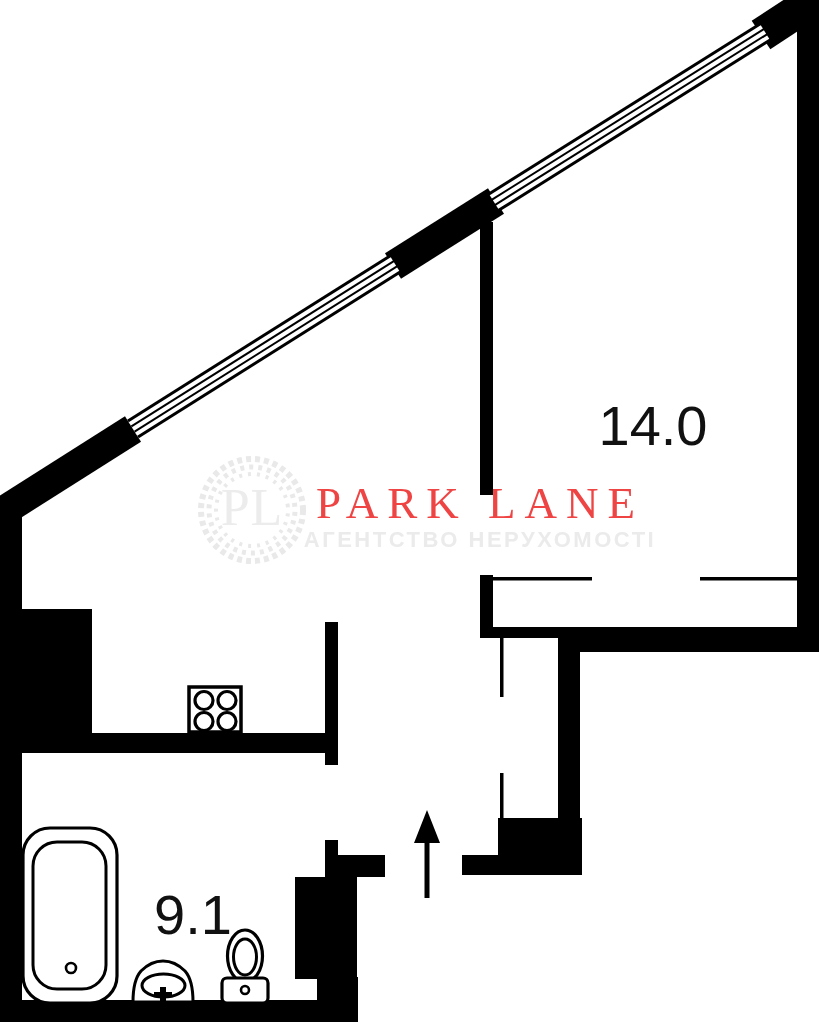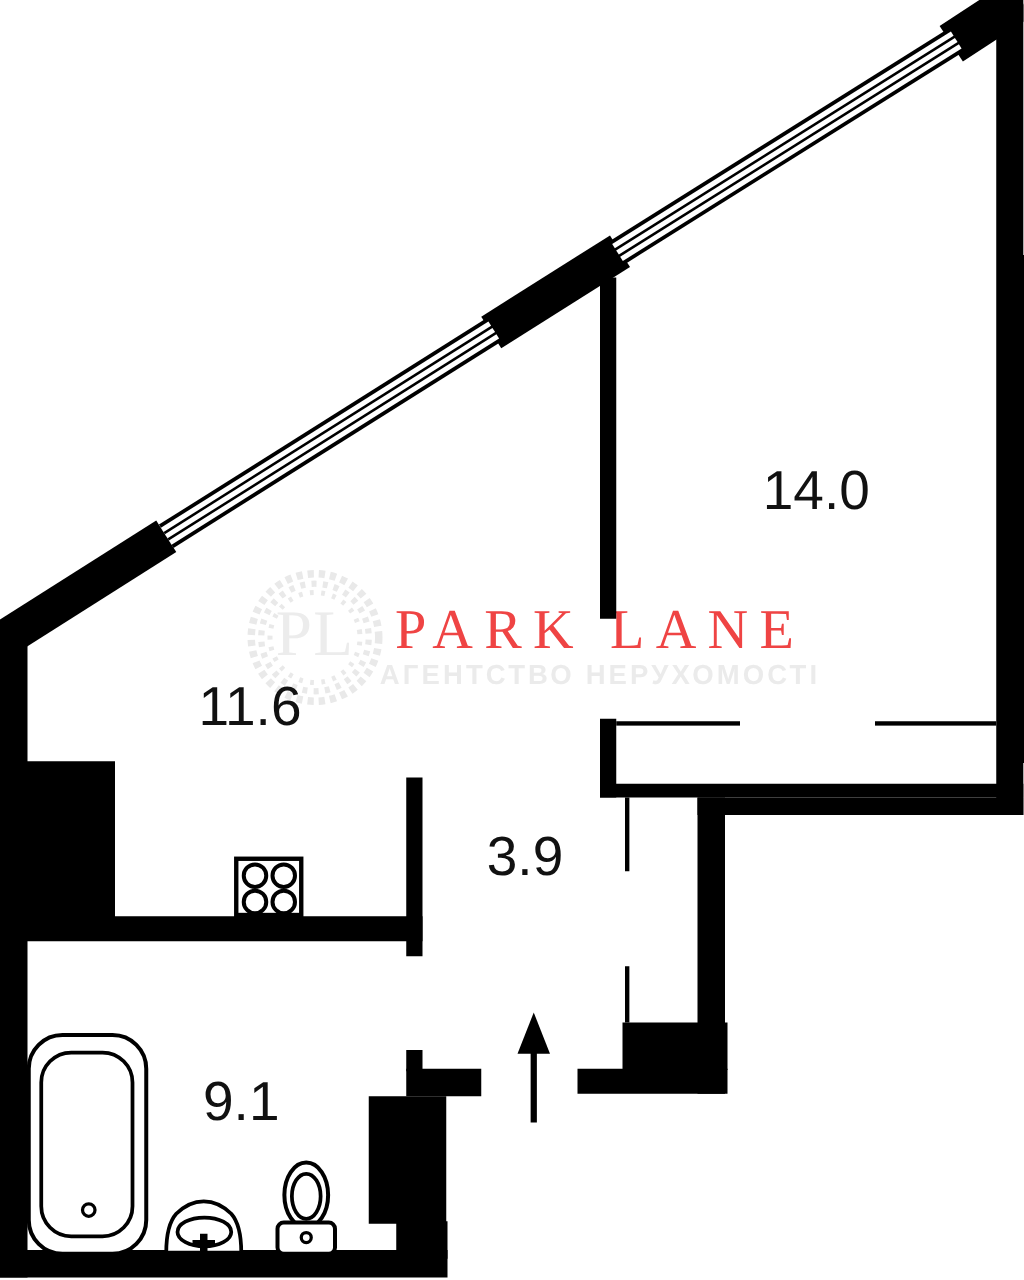--- a/index.html
+++ b/index.html
@@ -23,21 +23,21 @@
   .wm-subtitle{
     left:480px;top:540px;transform:translate(-50%,-50%);
     font-family:"Liberation Sans",sans-serif;font-weight:bold;
     font-size:22px;color:#ebebeb;letter-spacing:2.5px;white-space:nowrap;
   }
   
   .plan-svg{position:absolute;left:0;top:0;z-index:2;}
   
   .room-label{
     position:absolute;z-index:3;transform:translate(-50%,-50%);
-    font-size:44px;color:#111;white-space:nowrap;
+    font-size:56px;color:#111;white-space:nowrap;margin-top:32px;
   }
 </style>
 </head>
 <body>
 
 <div class="screen">
 
   <div class="wm wm-logo">
     <svg width="110" height="110" viewBox="0 0 110 110">
       <g fill="none" stroke="#e9e9e9">
@@ -131,17 +131,15 @@
       <circle cx="245" cy="990" r="4" stroke-width="2.6"></circle>
     </g>
 
     <g>
       <line x1="427" y1="840" x2="427" y2="898" stroke="#000" stroke-width="5"></line>
       <polygon points="427,810 414,843 440,843" fill="#000"></polygon>
     </g>
   </svg>
 
   <div class="room-label" style="left:653px;top:393px">14.0</div>
-  <div class="room-label" style="left:200px;top:566px">11.6</div>
-  <div class="room-label" style="left:420px;top:686px">3.9</div>
   <div class="room-label" style="left:193px;top:882px">9.1</div>
 
 </div>
 
 </body></html>

